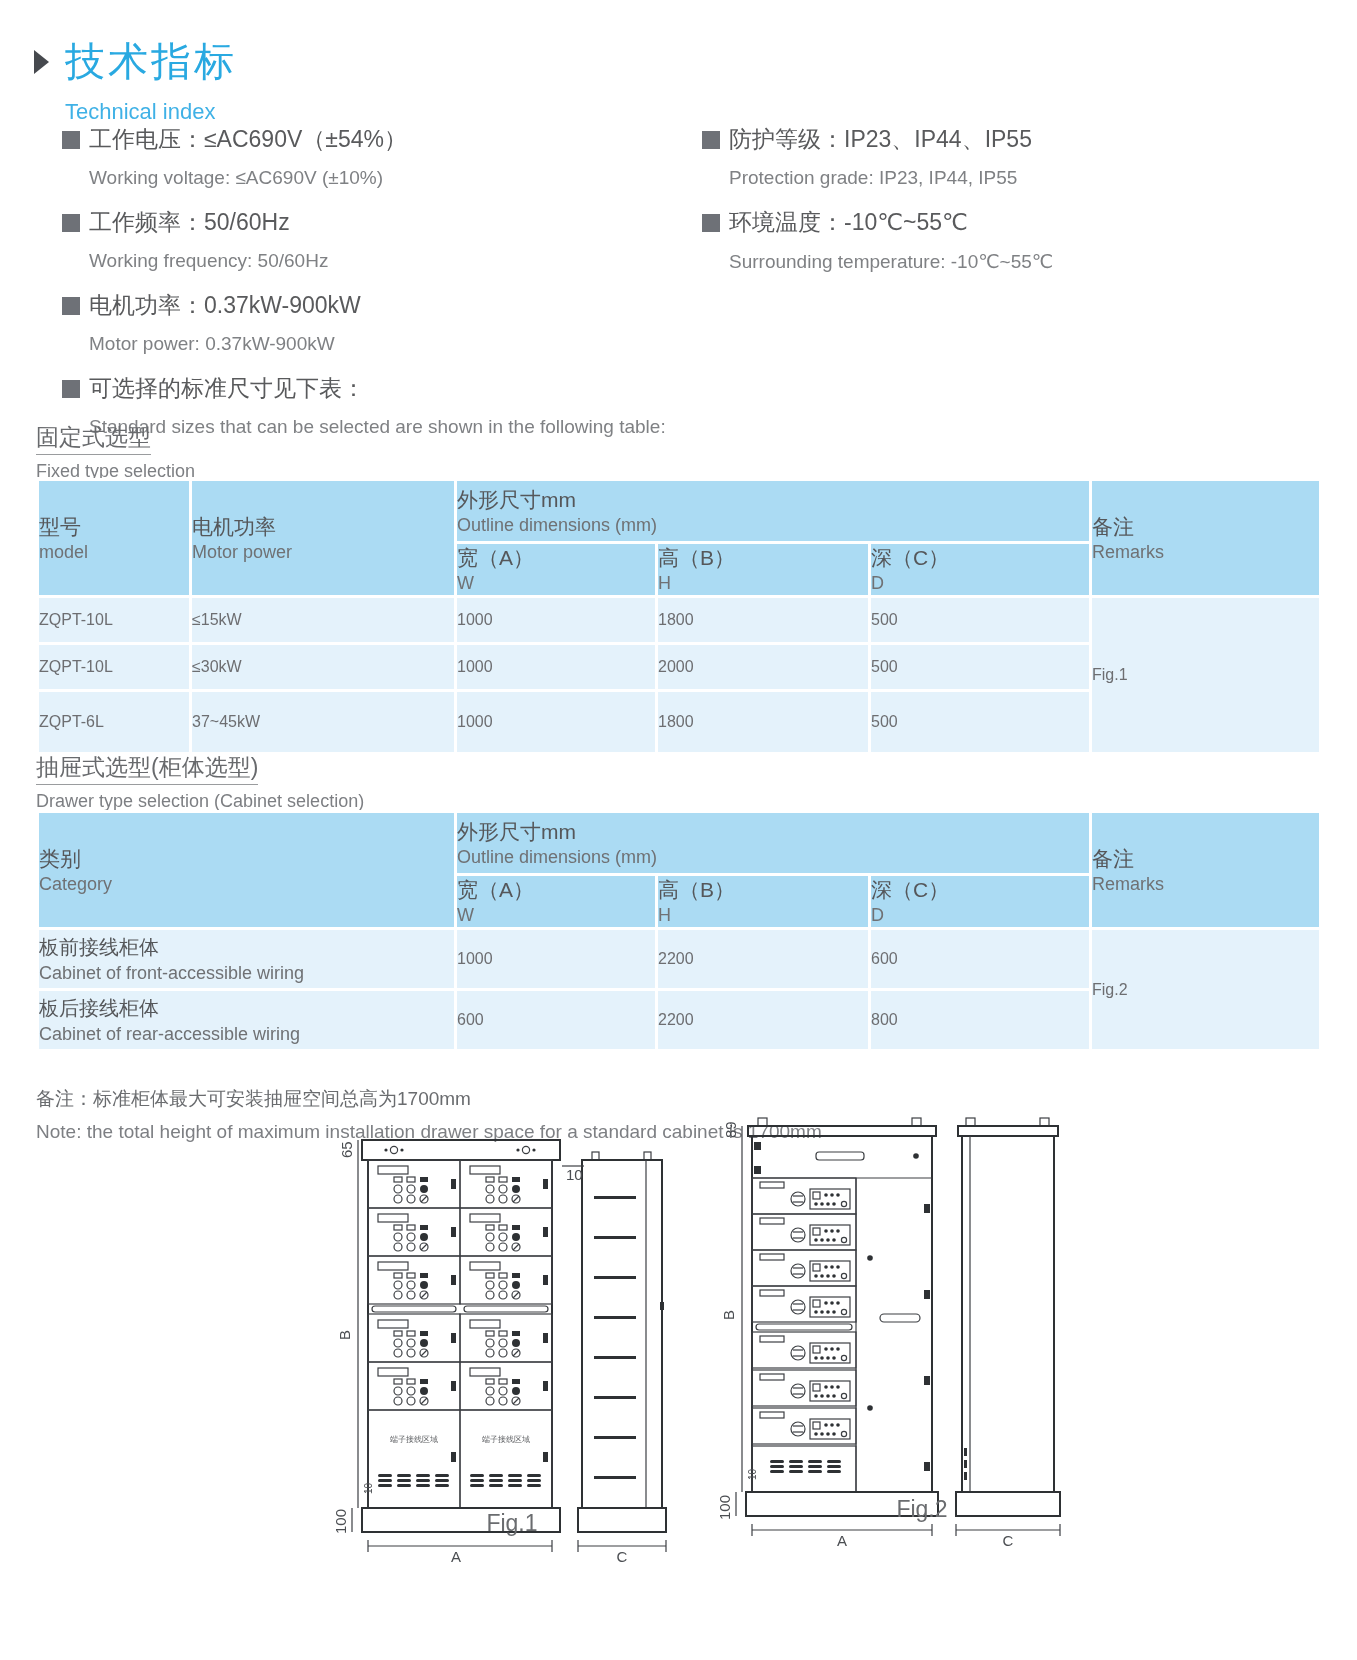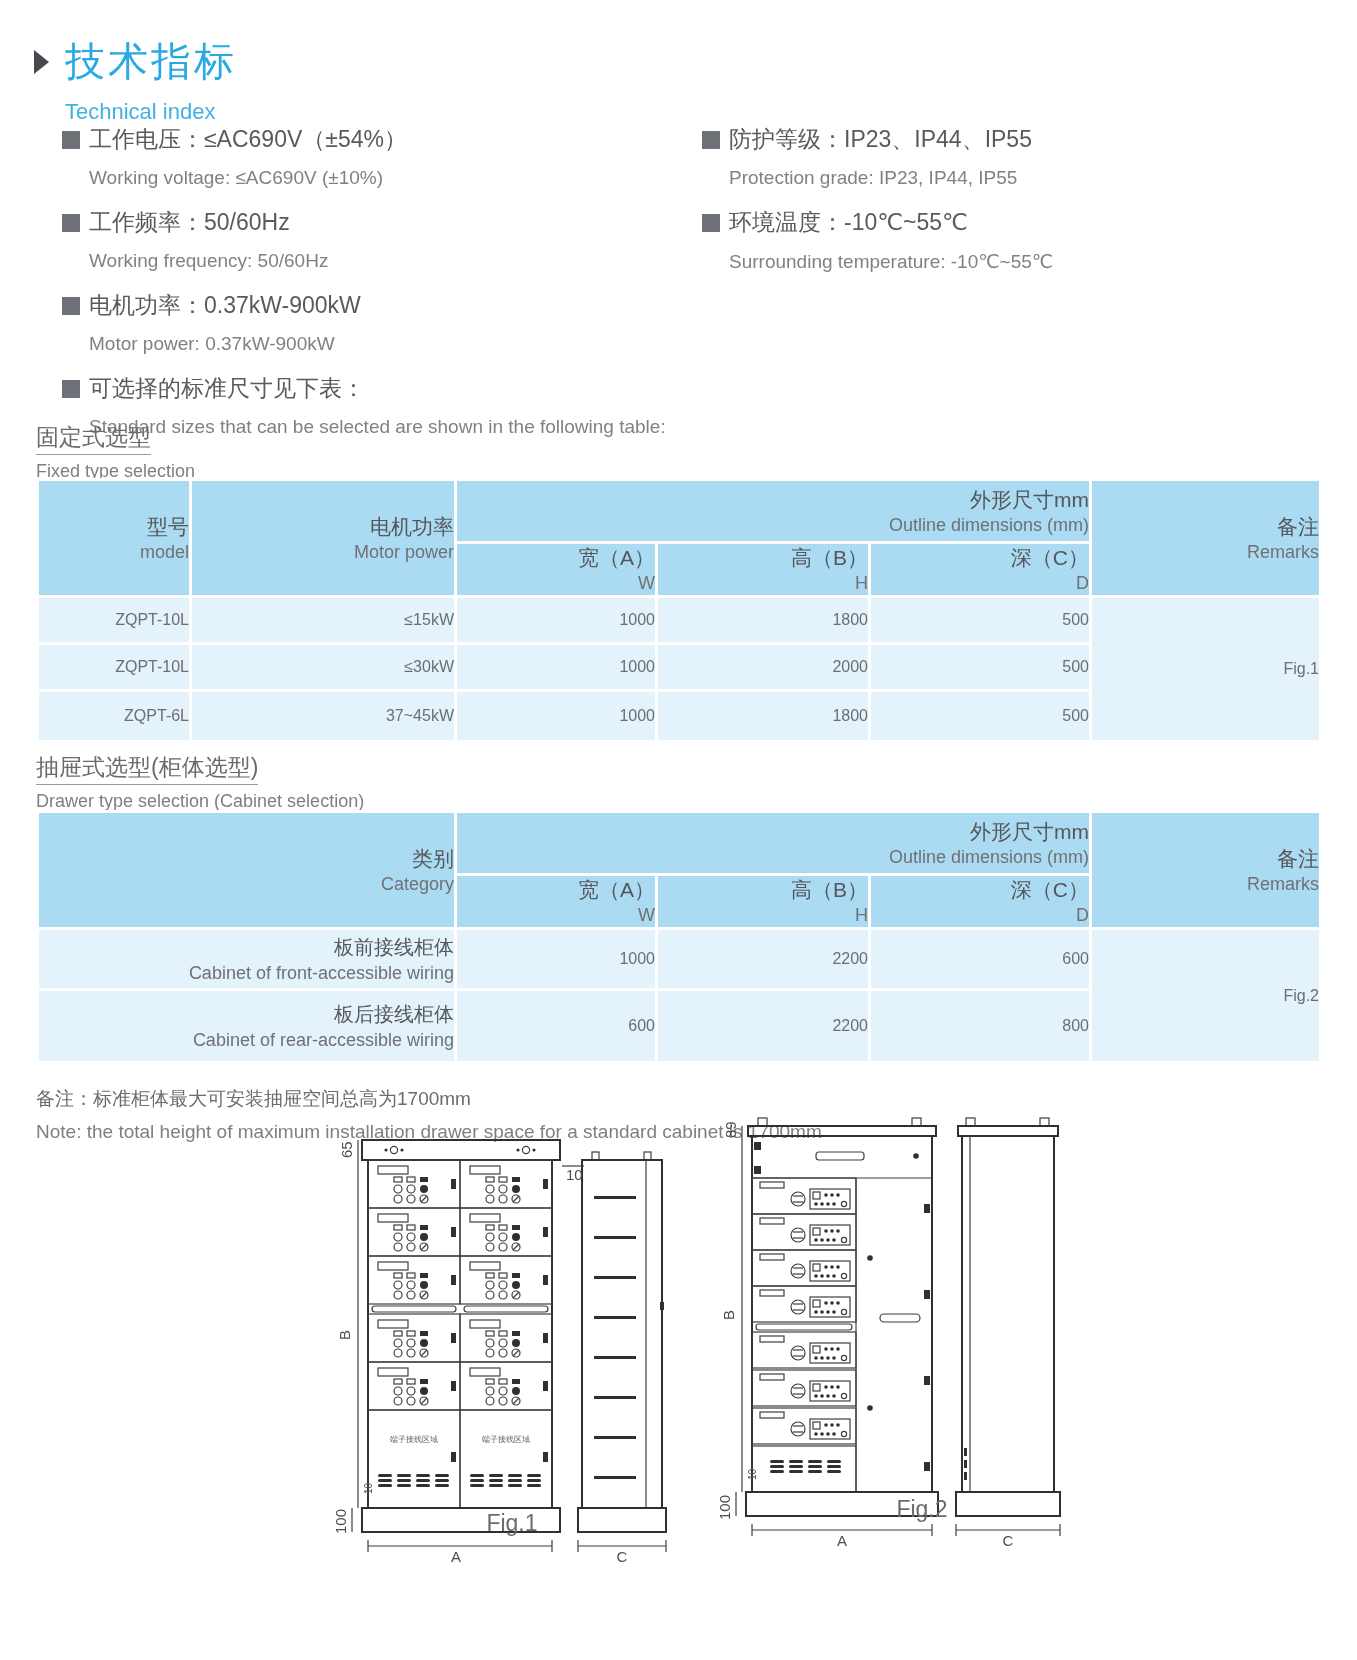--- a/index.html
+++ b/index.html
@@ -37,21 +37,21 @@
   .sect-cn { font-size: 23px; color: #686a6d; border-bottom: 1px solid #9a9c9e; display: inline-block; padding-bottom: 1px; }
   .sect-en { font-size: 18px; color: #7d7f83; margin-top: 6px; }
 
   
   table.spec-table {
     position: absolute; left: 36px; table-layout: fixed;
     border-collapse: separate; border-spacing: 3px; width: 1286px;
     background: #ffffff;
   }
   table.spec-table th, table.spec-table td {
-    text-align: right; vertical-align: middle; font-weight: normal; padding: 0;
+    text-align: left; vertical-align: middle; font-weight: normal; padding: 0;
   }
   table.spec-table th { background: #abdbf3; }
   table.spec-table td { background: #e4f2fb; }
   .hcn { display: block; font-size: 21px; color: #55575a; line-height: 27px; }
   .hen { display: block; font-size: 18px; color: #6f7174; line-height: 24px; }
   .cellv { font-size: 16px; color: #6d6e71; }
   .cell2 .hcn { font-size: 20px; }
   .cell2 .hen { font-size: 18px; }
 
   
@@ -185,21 +185,21 @@
     <td class="cellv">500</td>
     <td class="cellv" rowspan="3">Fig.1</td>
   </tr>
   <tr style="height:44px;">
     <td class="cellv">ZQPT-10L</td>
     <td class="cellv">≤30kW</td>
     <td class="cellv">1000</td>
     <td class="cellv">2000</td>
     <td class="cellv">500</td>
   </tr>
-  <tr style="height:48px;">
+  <tr style="height:60px;">
     <td class="cellv">ZQPT-6L</td>
     <td class="cellv">37~45kW</td>
     <td class="cellv">1000</td>
     <td class="cellv">1800</td>
     <td class="cellv">500</td>
   </tr>
 </tbody>
   </table>
 
 <div class="sect" style="top:752px;">
@@ -247,21 +247,21 @@
   <tr style="height:58px;border-radius:8px;">
     <td class="cell2">
       <span class="hcn">板前接线柜体</span>
       <span class="hen">Cabinet of front-accessible wiring</span>
     </td>
     <td class="cellv">1000</td>
     <td class="cellv">2200</td>
     <td class="cellv">600</td>
     <td class="cellv" rowspan="2">Fig.2</td>
   </tr>
-  <tr style="height:70px;">
+  <tr style="height:58px;">
     <td class="cell2">
       <span class="hcn">板后接线柜体</span>
       <span class="hen">Cabinet of rear-accessible wiring</span>
     </td>
     <td class="cellv">600</td>
     <td class="cellv">2200</td>
     <td class="cellv">800</td>
   </tr>
 </tbody>
   </table>

